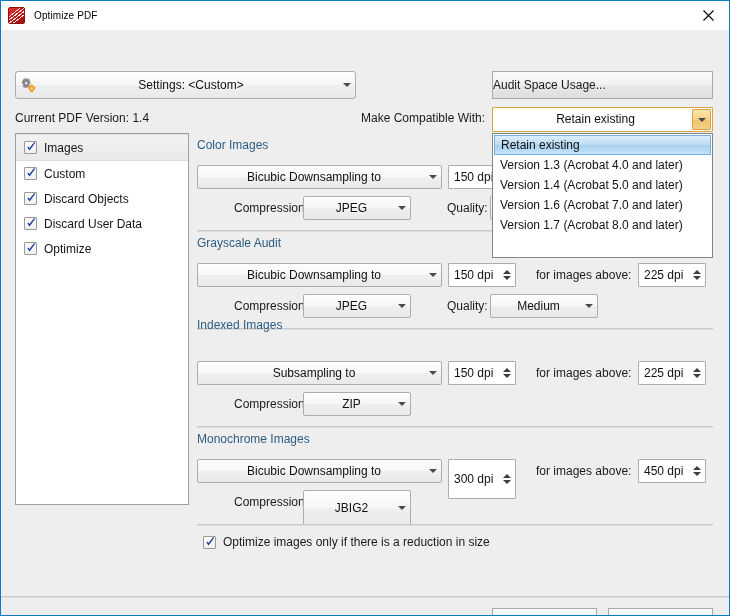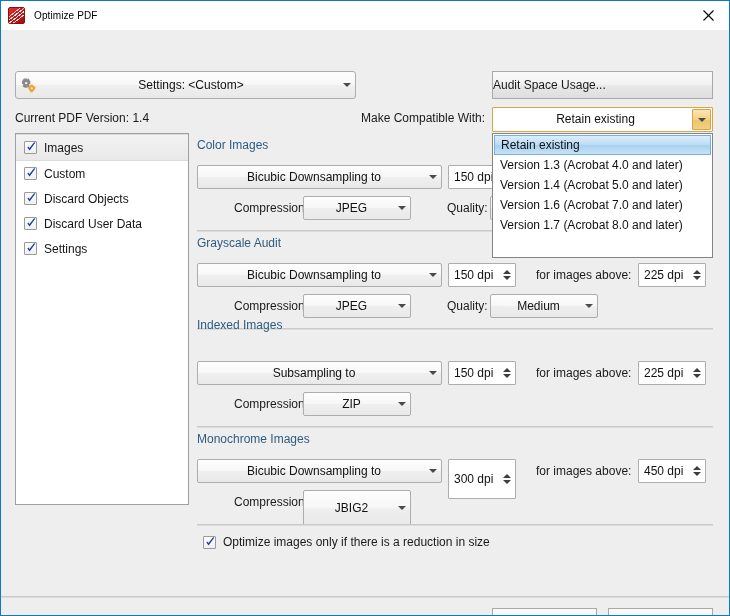--- a/index.html
+++ b/index.html
@@ -405,21 +405,21 @@
             </svg>
           </div>
           <span>Discard User Data</span>
         </div>
         <div class="litem">
           <div class="chk">
             <svg width="13" height="13" viewBox="0 0 13 13">
               <path d="M2.4 6.6 L4.6 9.4 L10.4 1.6 L9.0 1.2 L4.5 7.1 L3.2 5.6 Z" fill="#1f3f9e"></path>
             </svg>
           </div>
-          <span>Settings</span>
+          <span>Optimize</span>
         </div>
       </div>
 
     <div id="right-pane">
 
       <div class="section-title" style="left:0px; top:5px;">Color Images</div>
       <div class="combo" style="left:0px; top:32px; width:245px; height:24px;">
         <div class="ctext">Bicubic Downsampling to</div>
         <div class="carrow">
             <div class="tri-down"></div>

